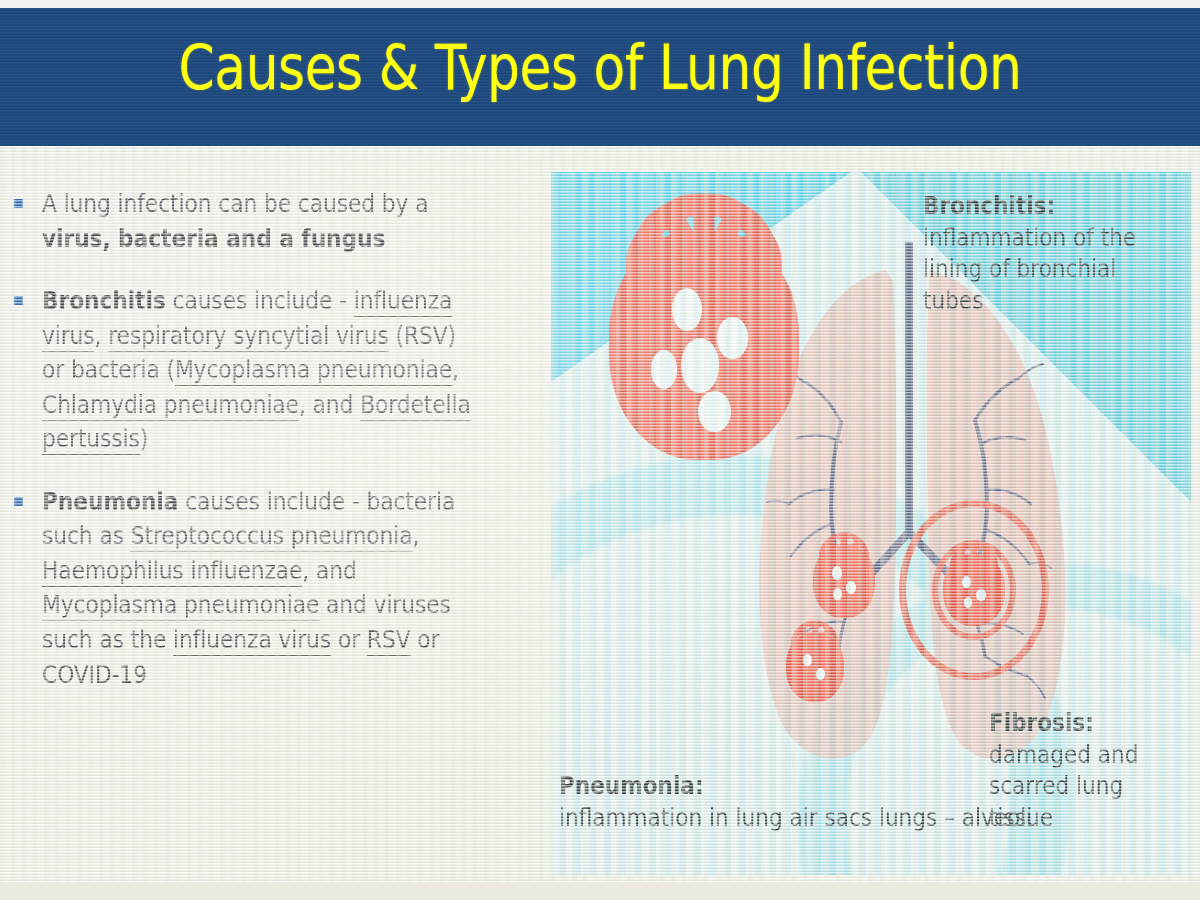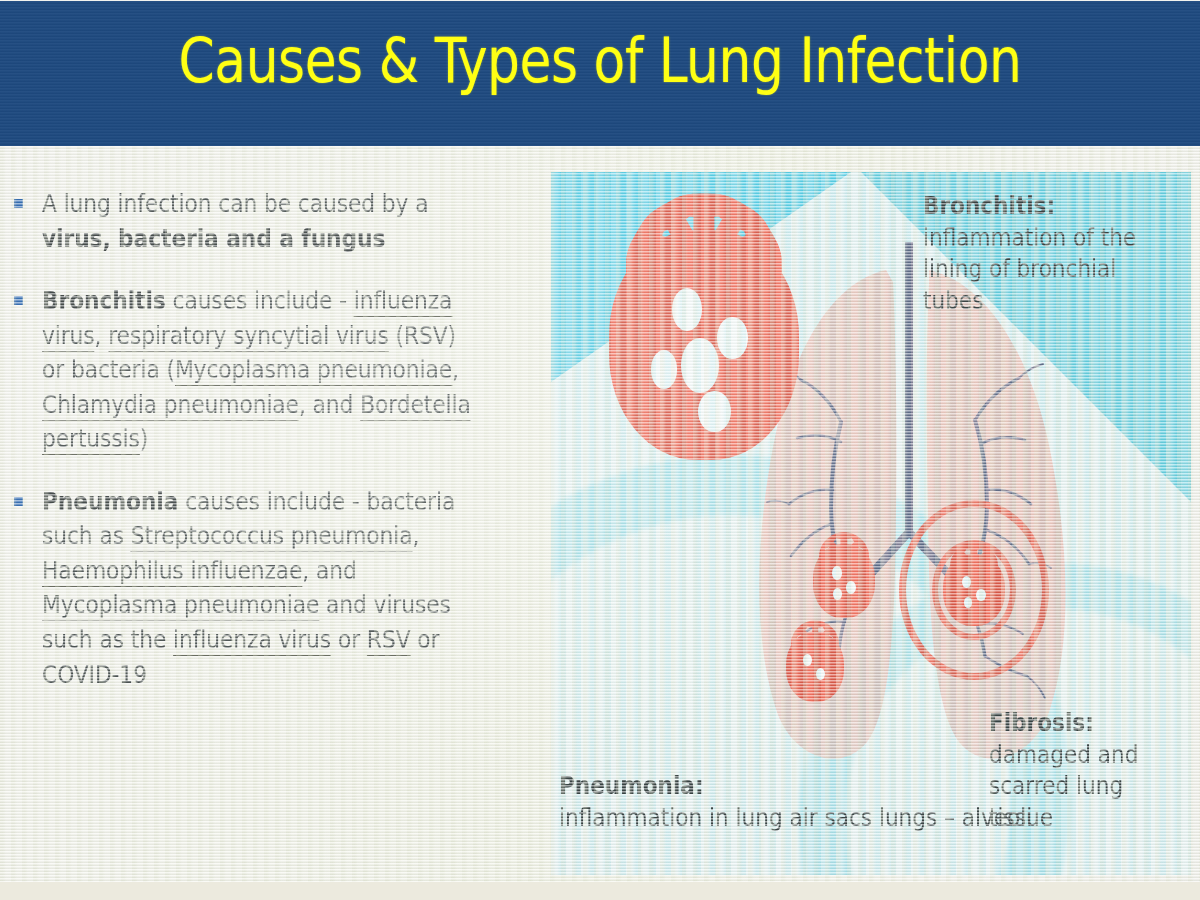--- a/index.html
+++ b/index.html
@@ -18,21 +18,21 @@
   
   #slide {
     position: absolute;
     inset: 0;
     background: #f2f2ee;
   }
 
   
   #title-bar {
     position: absolute;
-    left: 0; top: 1px;
+    left: 0; top: 8px;
     width: 1200px; height: 184px;
     background: #1e4a80;
     overflow: hidden;
   }
   #title-bar::after {
     
     content: "";
     position: absolute; inset: 0;
     background: repeating-linear-gradient(
       to bottom,

